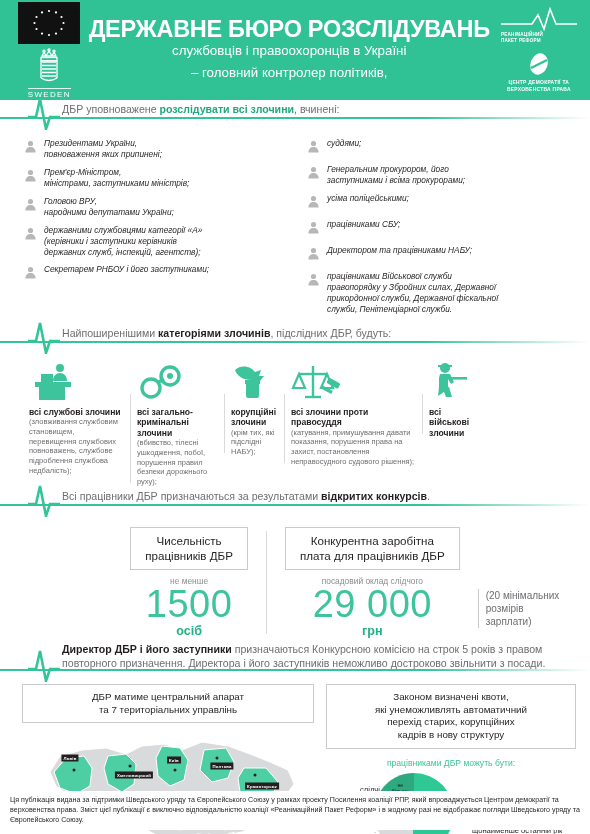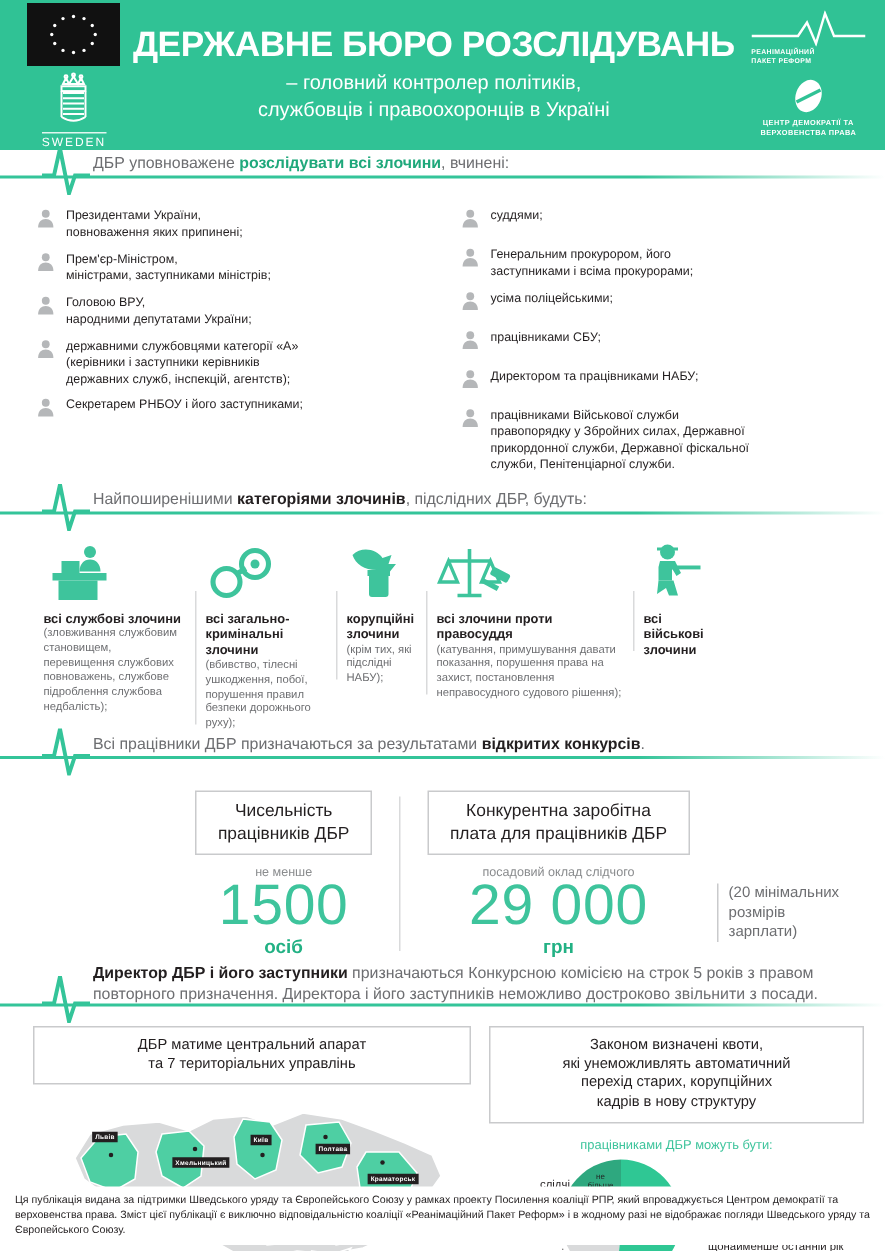--- a/index.html
+++ b/index.html
@@ -51,21 +51,21 @@
   .pulse-line { position:absolute; left:0; top:13px; width:100%; height:2px;
     background: linear-gradient(to right, #34c499 0%, #34c499 72%, rgba(52,196,153,0) 100%); }
   .pulse-svg { position:absolute; left:26px; top:-8px; }
   .pulse-label {
     position:absolute; left:62px; top:-1px; font-size:10.6px; color:#6d6e71; white-space:nowrap;
   }
   .pulse-label b { color:#1fa87b; font-weight:bold; }
   .pulse-label .dark { color:#231f20; font-weight:bold;}
 
   
-  .people-wrap { display:flex; padding: 8px 16px 0 24px; gap:16px; }
+  .people-wrap { display:flex; padding: 8px 16px 0 24px; gap:16px;font-style:italic; }
   .people-col { flex:1; }
   .person {
     display:flex; align-items:flex-start; gap:7px; margin-bottom:7px;
   }
   .person-icon { flex:0 0 13px; margin-top:1px; }
   .person-txt { font-size:8.3px; line-height:1.32; color:#231f20; }
 
   
   .cats { display:flex; padding: 4px 12px 0 22px; align-items:flex-start; }
   .cat { padding:0 7px; position:relative; }
@@ -162,22 +162,22 @@
               <path d="M9 31 Q17 36 25 31"></path>
             </g>
           </svg>
         </div>
         <div class="swe-text">SWEDEN</div>
       </div>
     </div>
 
     <div class="hdr-center">
       <div class="hdr-title">ДЕРЖАВНЕ БЮРО РОЗСЛІДУВАНЬ</div>
+      <div class="hdr-sub" style="margin-top:0">службовців і правоохоронців в Україні</div>
       <div class="hdr-sub">– головний контролер політиків,</div>
-      <div class="hdr-sub" style="margin-top:0">службовців і правоохоронців в Україні</div>
     </div>
 
     <div class="hdr-right">
       <div class="rpr-logo">
         <svg width="76" height="24" viewBox="0 0 76 24">
           <polyline points="0,17 24,17 31,17 37,8 43,22 49,2 55,17 76,17" fill="none" stroke="#ffffff" stroke-width="1.6"></polyline>
         </svg>
         <div class="rpr-text">РЕАНІМАЦІЙНИЙ</div>
         <div class="rpr-text" style="margin-top:0">ПАКЕТ РЕФОРМ</div>
       </div>

